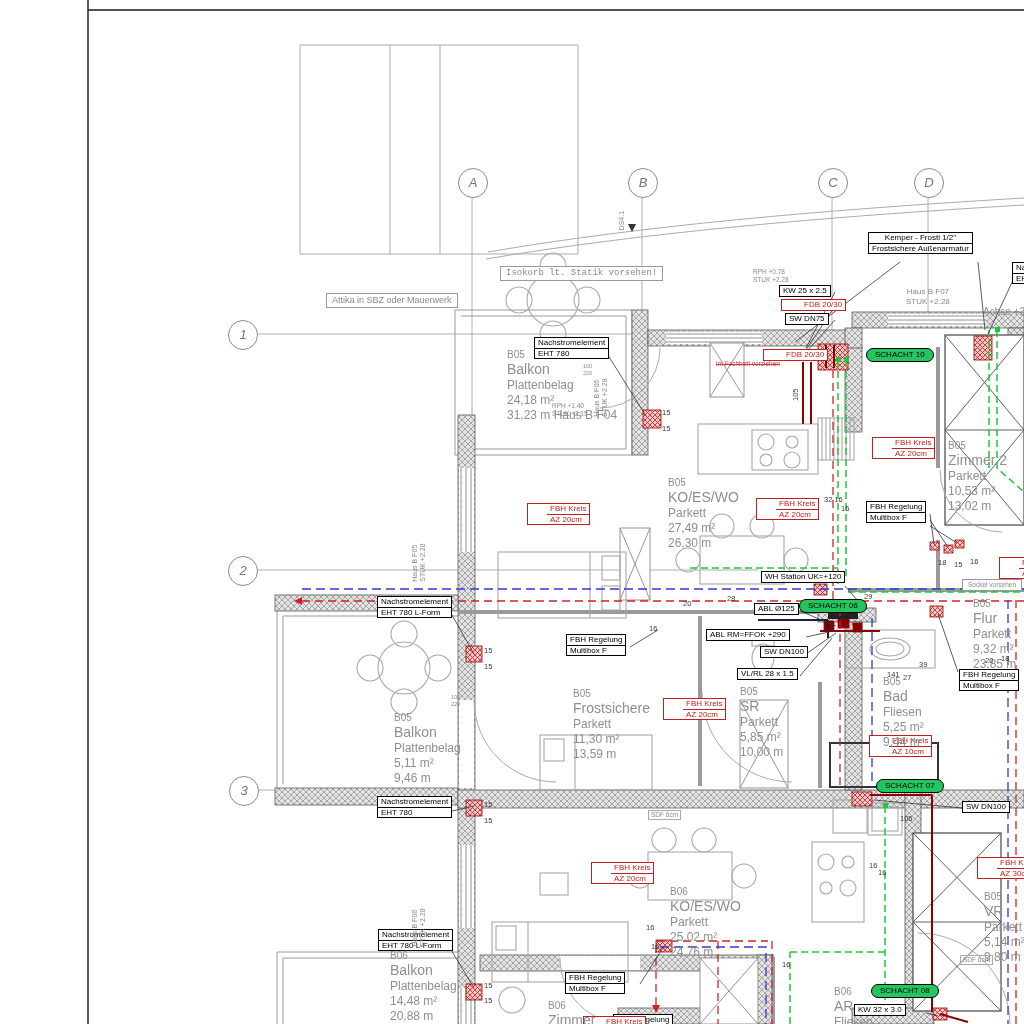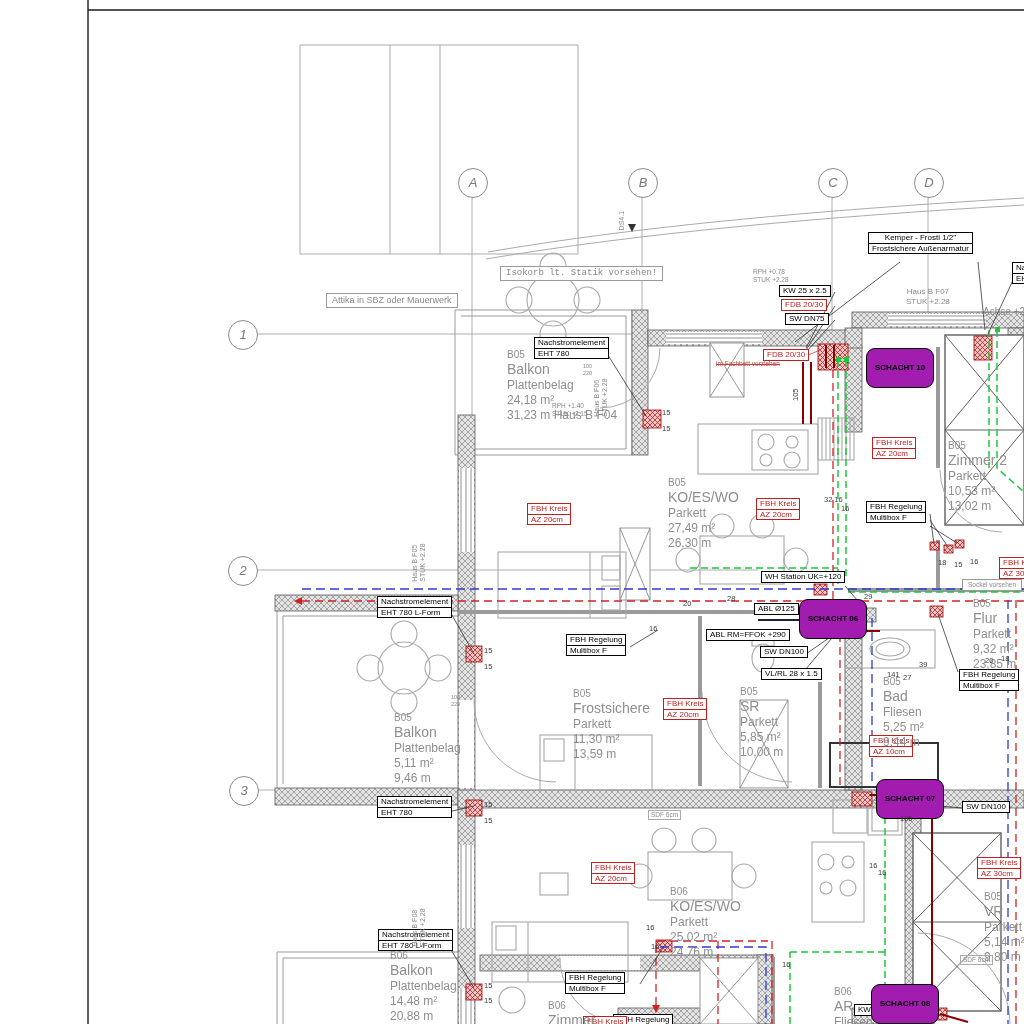--- a/index.html
+++ b/index.html
@@ -4,27 +4,27 @@
 <style>
   html,body{margin:0;padding:0;background:#fff;width:1024px;height:1024px;overflow:hidden;
     font-family:"Liberation Sans",sans-serif;}
   #stage{position:relative;width:1024px;height:1024px;background:#fff;}
   #drawing{position:absolute;left:0;top:0;}
   #labels{position:absolute;left:0;top:0;width:1024px;height:1024px;pointer-events:none;}
   .lbl{position:absolute;white-space:nowrap;line-height:1.2;}
   .note{background:#fff;border:1px solid #000;font-size:8px;color:#000;}
   .note .ln{padding:0 3px;}
   .note .ln + .ln{border-top:1px solid #000;}
-  .note.red{border-color:#c21f1f;color:#c21f1f;}
+  .note.red{border-color:#c21f1f;color:#c21f1f;padding-left:19px;}
   .note.red .ln + .ln{border-top-color:#c21f1f;}
   .note.gray{border-color:#9a9a9a;color:#8a8a8a;font-size:9px;}
   .note.gray .ln{padding:1px 5px;}
   .note.center{text-align:center;}
-  .schacht{background:#a21caf;border:1px solid #000;border-radius:9px;font-size:8px;
-    font-weight:bold;color:#000;padding:14px 8px;}
+  .schacht{background:#22c55e;border:1px solid #000;border-radius:9px;font-size:8px;
+    font-weight:normal;color:#000;padding:1px 8px;}
   .room{color:#8f8f8f;}
   .room .head{font-size:10px;}
   .room .nm{font-size:14px;}
   .room .dt{font-size:12px;line-height:1.25;}
   .plain{color:#8a8a8a;}
   .plain .ln{line-height:1.2;}
   .plain.boxed{border:1px solid #aaa;padding:0 2px;}
   .vtext{transform:rotate(-90deg);transform-origin:left bottom;font-size:7px;color:#8a8a8a;}
   .dim{font-size:7.5px;color:#3a3a3a;}
   .redtext{color:#c84040;font-size:6.5px;text-decoration:line-through;}
@@ -344,21 +344,21 @@
       </div>
       <div class="lbl note" style="left: 754px; top: 603px;">
         <div class="ln">ABL Ø125</div>
       </div>
       <div class="lbl note" style="left: 706px; top: 629px;">
         <div class="ln">ABL RM=FFOK +290</div>
       </div>
       <div class="lbl note" style="left: 760px; top: 646px;">
         <div class="ln">SW DN100</div>
       </div>
-      <div class="lbl note" style="left: 761px; top: 668px; text-align: right;">
+      <div class="lbl note" style="left: 737px; top: 668px; text-align: right;">
         <div class="ln">VL/RL 28 x 1.5</div>
       </div>
       <div class="lbl note" style="left: 959px; top: 669px;">
         <div class="ln">FBH Regelung</div>
         <div class="ln">Multibox F</div>
       </div>
       <div class="lbl note" style="left: 377px; top: 796px;">
         <div class="ln">Nachstromelement</div>
         <div class="ln">EHT 780</div>
       </div>

